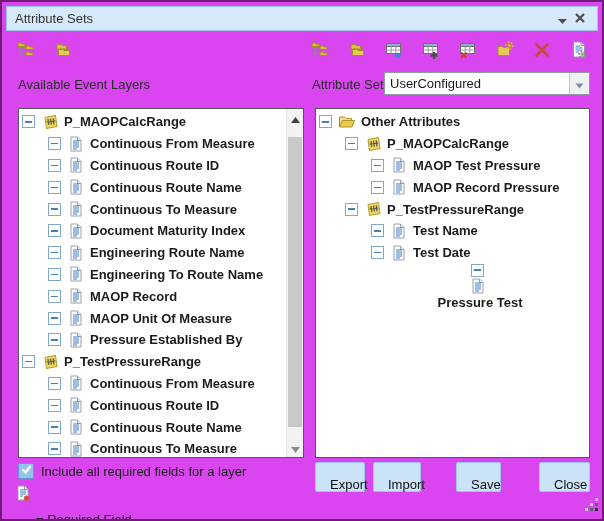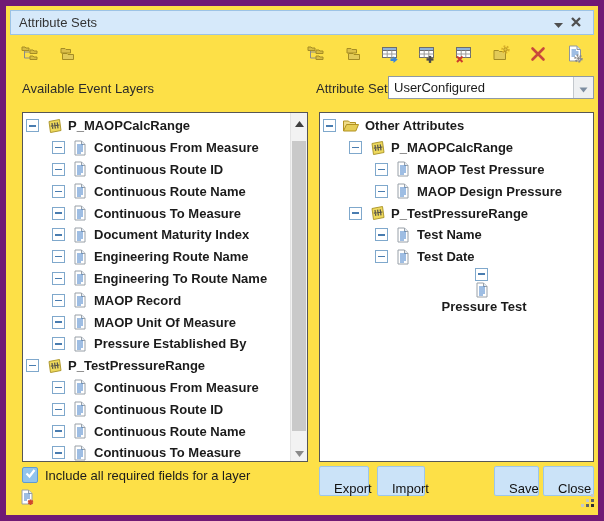--- a/index.html
+++ b/index.html
@@ -1,16 +1,16 @@
 <!DOCTYPE html>
 <html><head>
 <meta charset="utf-8">
 <style>
   html,body{margin:0;padding:0;background:#e8e8e8;font-family:"Liberation Sans",sans-serif;}
-  .dialog{position:relative;width:604px;height:521px;background:#fde047;border:6px solid #701a75;box-sizing:border-box;overflow:hidden;}
+  .dialog{position:relative;width:604px;height:521px;background:#d946ef;border:2px solid #701a75;box-sizing:border-box;overflow:hidden;}
   .titlebar{position:absolute;left:4px;top:4px;right:4px;height:25px;background:#d6e9fa;border:1px solid #9cc3e5;box-sizing:border-box;display:flex;align-items:center;padding:0 8px;}
   .titlebar .title{font-size:13px;color:#333;flex:1;}
   .winbtn{display:flex;align-items:center;justify-content:center;width:18px;height:18px;cursor:default;}
   .toolbar{position:absolute;top:37px;display:flex;gap:15px;}
   .toolbar-left{left:13px;}
   .toolbar-right{right:12px;}
   .tbtn{width:22px;height:22px;display:flex;align-items:center;justify-content:center;}
   .section-label{position:absolute;font-size:13px;color:#2b2b2b;white-space:nowrap;}
   .dropdown{position:absolute;left:382px;top:70px;width:206px;height:23px;background:#fff;border:1px solid #8f9aa5;box-sizing:border-box;display:flex;align-items:center;}
   .dropdown .val{flex:1;font-size:13px;color:#1b1b1b;padding-left:5px;white-space:nowrap;overflow:hidden;}
@@ -378,21 +378,21 @@
         </div>
         <div class="tree-row" style="padding-left: 55px;">
           <span class="expand"></span>
           <span class="ticon">
             <svg width="14" height="16" viewBox="0 0 14 16">
               <path d="M2 1 H8.5 L12 4.5 V15 H2 Z" fill="#fff" stroke="#98a0a8"></path>
               <path d="M8.5 1 V4.5 H12" fill="#e4ebf2" stroke="#98a0a8"></path>
               <path d="M4 5 H10 M4 7 H10 M4 9 H10 M4 11 H10 M4 13 H8" stroke="#3e7cc7" fill="none"></path>
             </svg>
           </span>
-          <span class="tlabel">MAOP Design Pressure</span>
+          <span class="tlabel">MAOP Record Pressure</span>
         </div>
         <div class="tree-row" style="padding-left: 29px;">
           <span class="expand"></span>
           <span class="ticon">
             <svg width="17" height="16" viewBox="0 0 17 16">
               <polygon points="3,3.5 13.5,1.5 15,12.5 4.5,14.5" fill="#eed95c" stroke="#b09a30"></polygon>
               <path d="M4.8 8.2 L13.4 7 M6 5 L6.8 10.9 M8.6 4.7 L9.4 10.6 M11.2 4.4 L12 10.3" stroke="#55524a" stroke-width="1.2" fill="none"></path>
             </svg>
           </span>
           <span class="tlabel">P_TestPressureRange</span>
@@ -443,21 +443,21 @@
   <span class="req-icon"><svg width="15" height="18" viewBox="0 0 15 18">
         <path d="M2 1 H8.5 L12 4.5 V15 H2 Z" fill="#fff" stroke="#98a0a8"></path>
         <path d="M8.5 1 V4.5 H12" fill="#e4ebf2" stroke="#98a0a8"></path>
         <path d="M4 5 H10 M4 7 H10 M4 9 H10 M4 11 H7" stroke="#3e7cc7" fill="none"></path>
         <path d="M10.5 10.4 V16 M8.1 11.8 L12.9 14.6 M12.9 11.8 L8.1 14.6" stroke="#d2492a" stroke-width="1.7" fill="none"></path>
       </svg></span>
   <div class="req-label">= Required Field</div>
 
   <button class="btn" style="left:313px;width:50px;">Export</button>
   <button class="btn" style="left:371px;width:48px;">Import</button>
-  <button class="btn" style="left:488px;width:45px;">Save</button>
+  <button class="btn" style="left:454px;width:45px;">Save</button>
   <button class="btn" style="left:537px;width:51px;">Close</button>
 
   <span class="grip"><span><svg width="13" height="13" viewBox="0 0 13 13">
           <rect x="10" y="0" width="3" height="3" fill="#c4c8cc"></rect>
           <rect x="5" y="5" width="3" height="3" fill="#c4c8cc"></rect>
           <rect x="10" y="5" width="3" height="3" fill="#5f6368"></rect>
           <rect x="0" y="10" width="3" height="3" fill="#c4c8cc"></rect>
           <rect x="5" y="10" width="3" height="3" fill="#5f6368"></rect>
           <rect x="10" y="10" width="3" height="3" fill="#2f2f2f"></rect>
         </svg></span></span>

